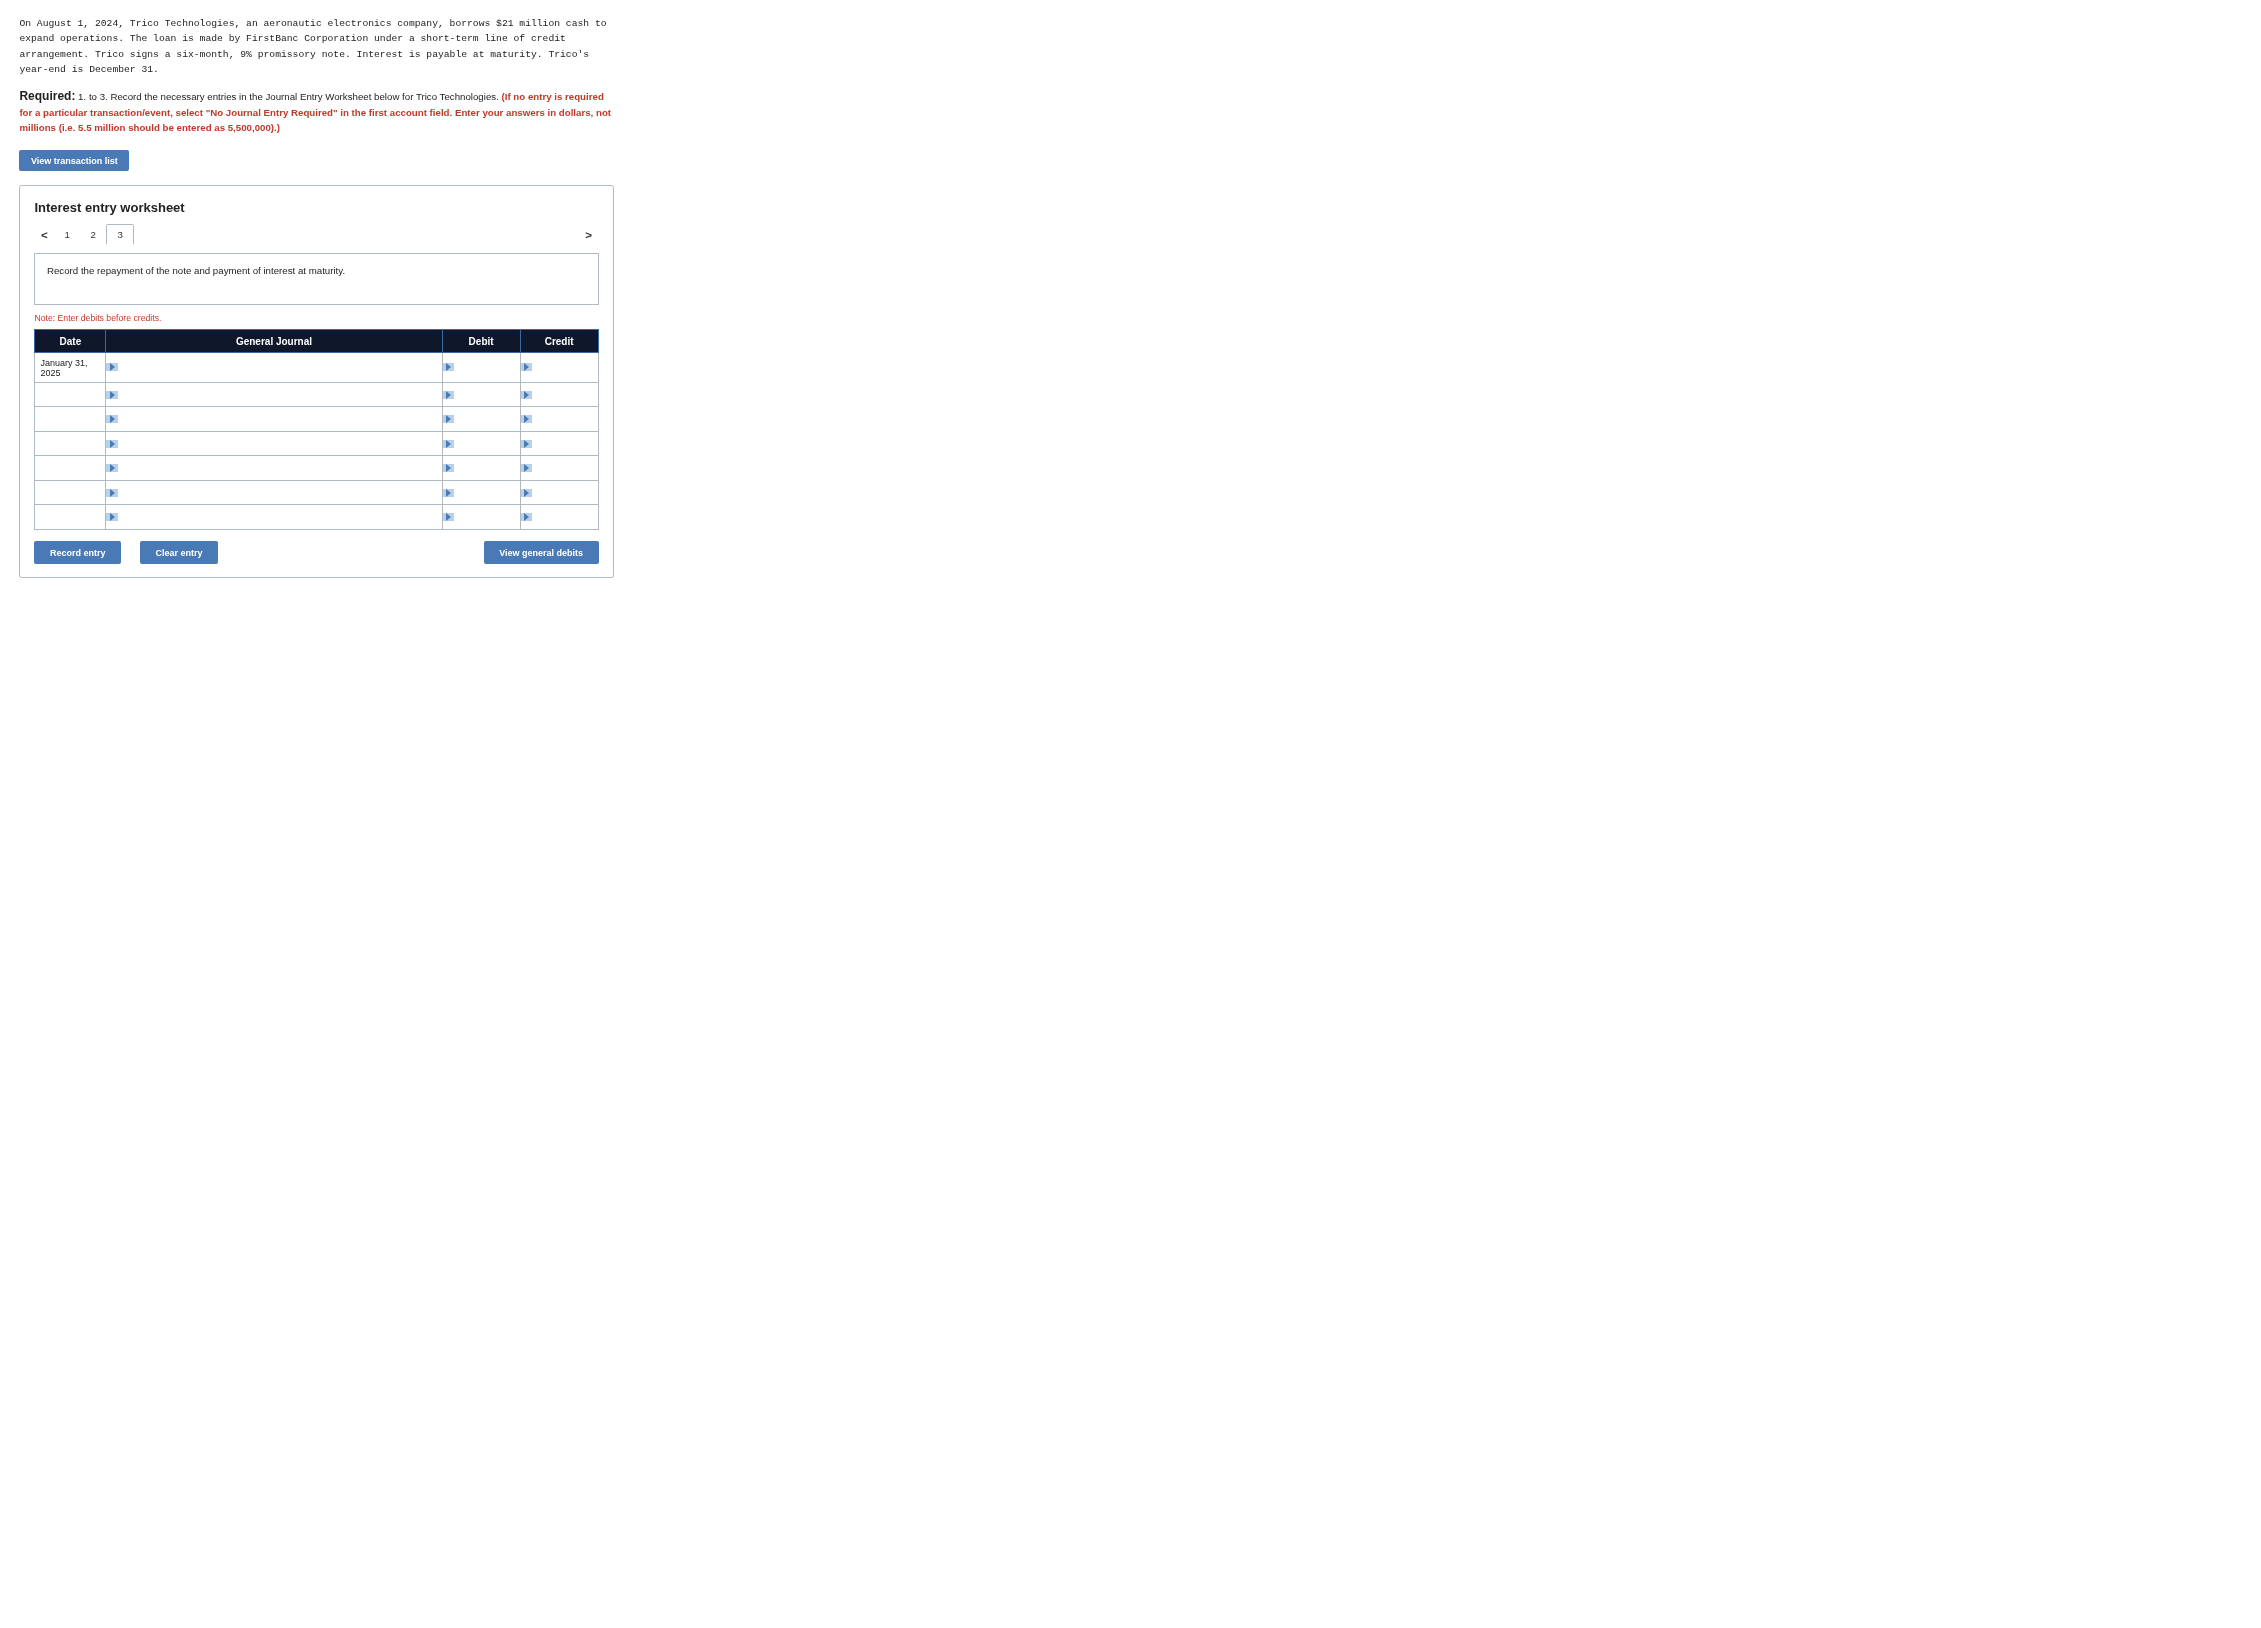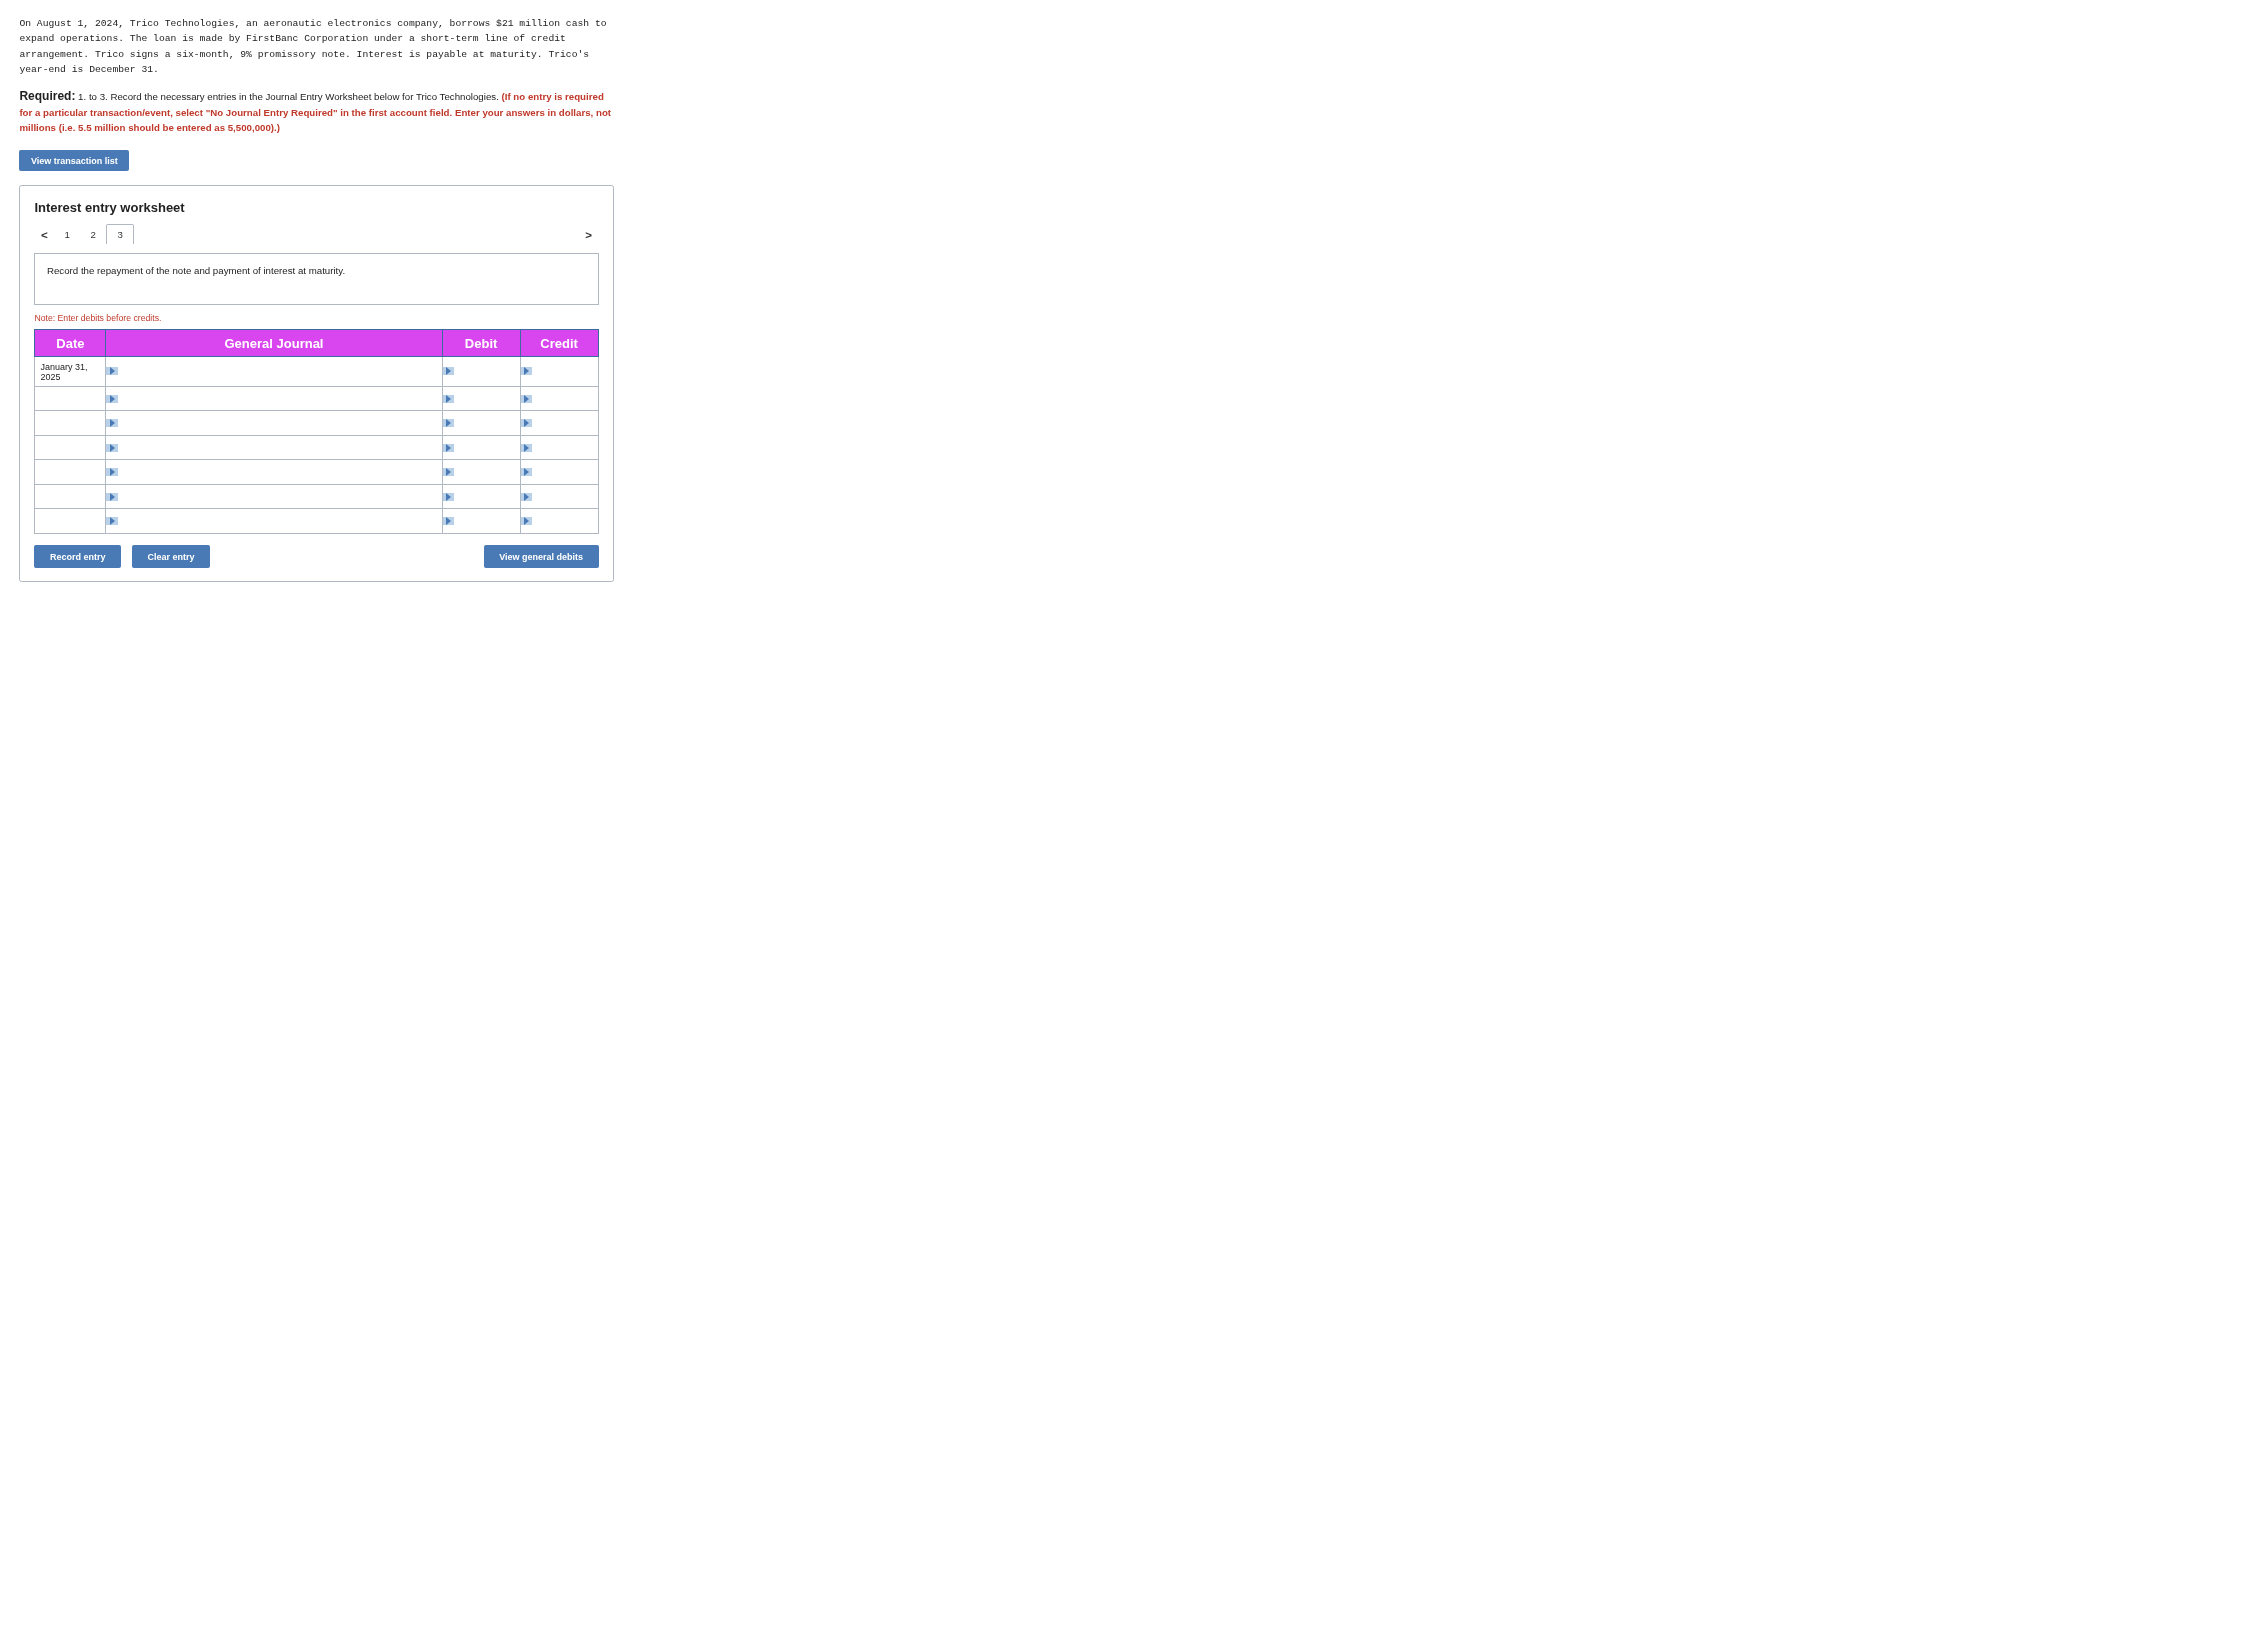--- a/index.html
+++ b/index.html
@@ -104,27 +104,27 @@
       font-size: 8.7px;
       margin-bottom: 6.5px;
     }
     
     .journal-table {
       width: 100%;
       border-collapse: collapse;
       margin-bottom: 11.6px;
     }
     .journal-table th {
-      background-color: #d946ef;
+      background-color: #0f172a;
       color: #fff;
       font-weight: bold;
       text-align: center;
       padding: 5.2px 6.5px;
       border: 1px solid #3a6aa0;
-      font-size: 13px;
+      font-size: 10px;
     }
     .journal-table th.date-col {
       width: 71px;
     }
     .journal-table th.gj-col {
       width: auto;
     }
     .journal-table th.debit-col,
     .journal-table th.credit-col {
       width: 78px;
@@ -175,21 +175,21 @@
     }
     .cell-input-wrap {
       display: flex;
       align-items: center;
       width: 100%;
       height: 100%;
     }
     
     .bottom-buttons {
       display: flex;
-      gap: 11px;
+      gap: 19px;
       align-items: center;
     }
     .btn-action {
       background-color: #4a7ab5;
       color: #fff;
       border: none;
       padding: 6.5px 15.5px;
       font-size: 9px;
       font-weight: bold;
       cursor: pointer;

